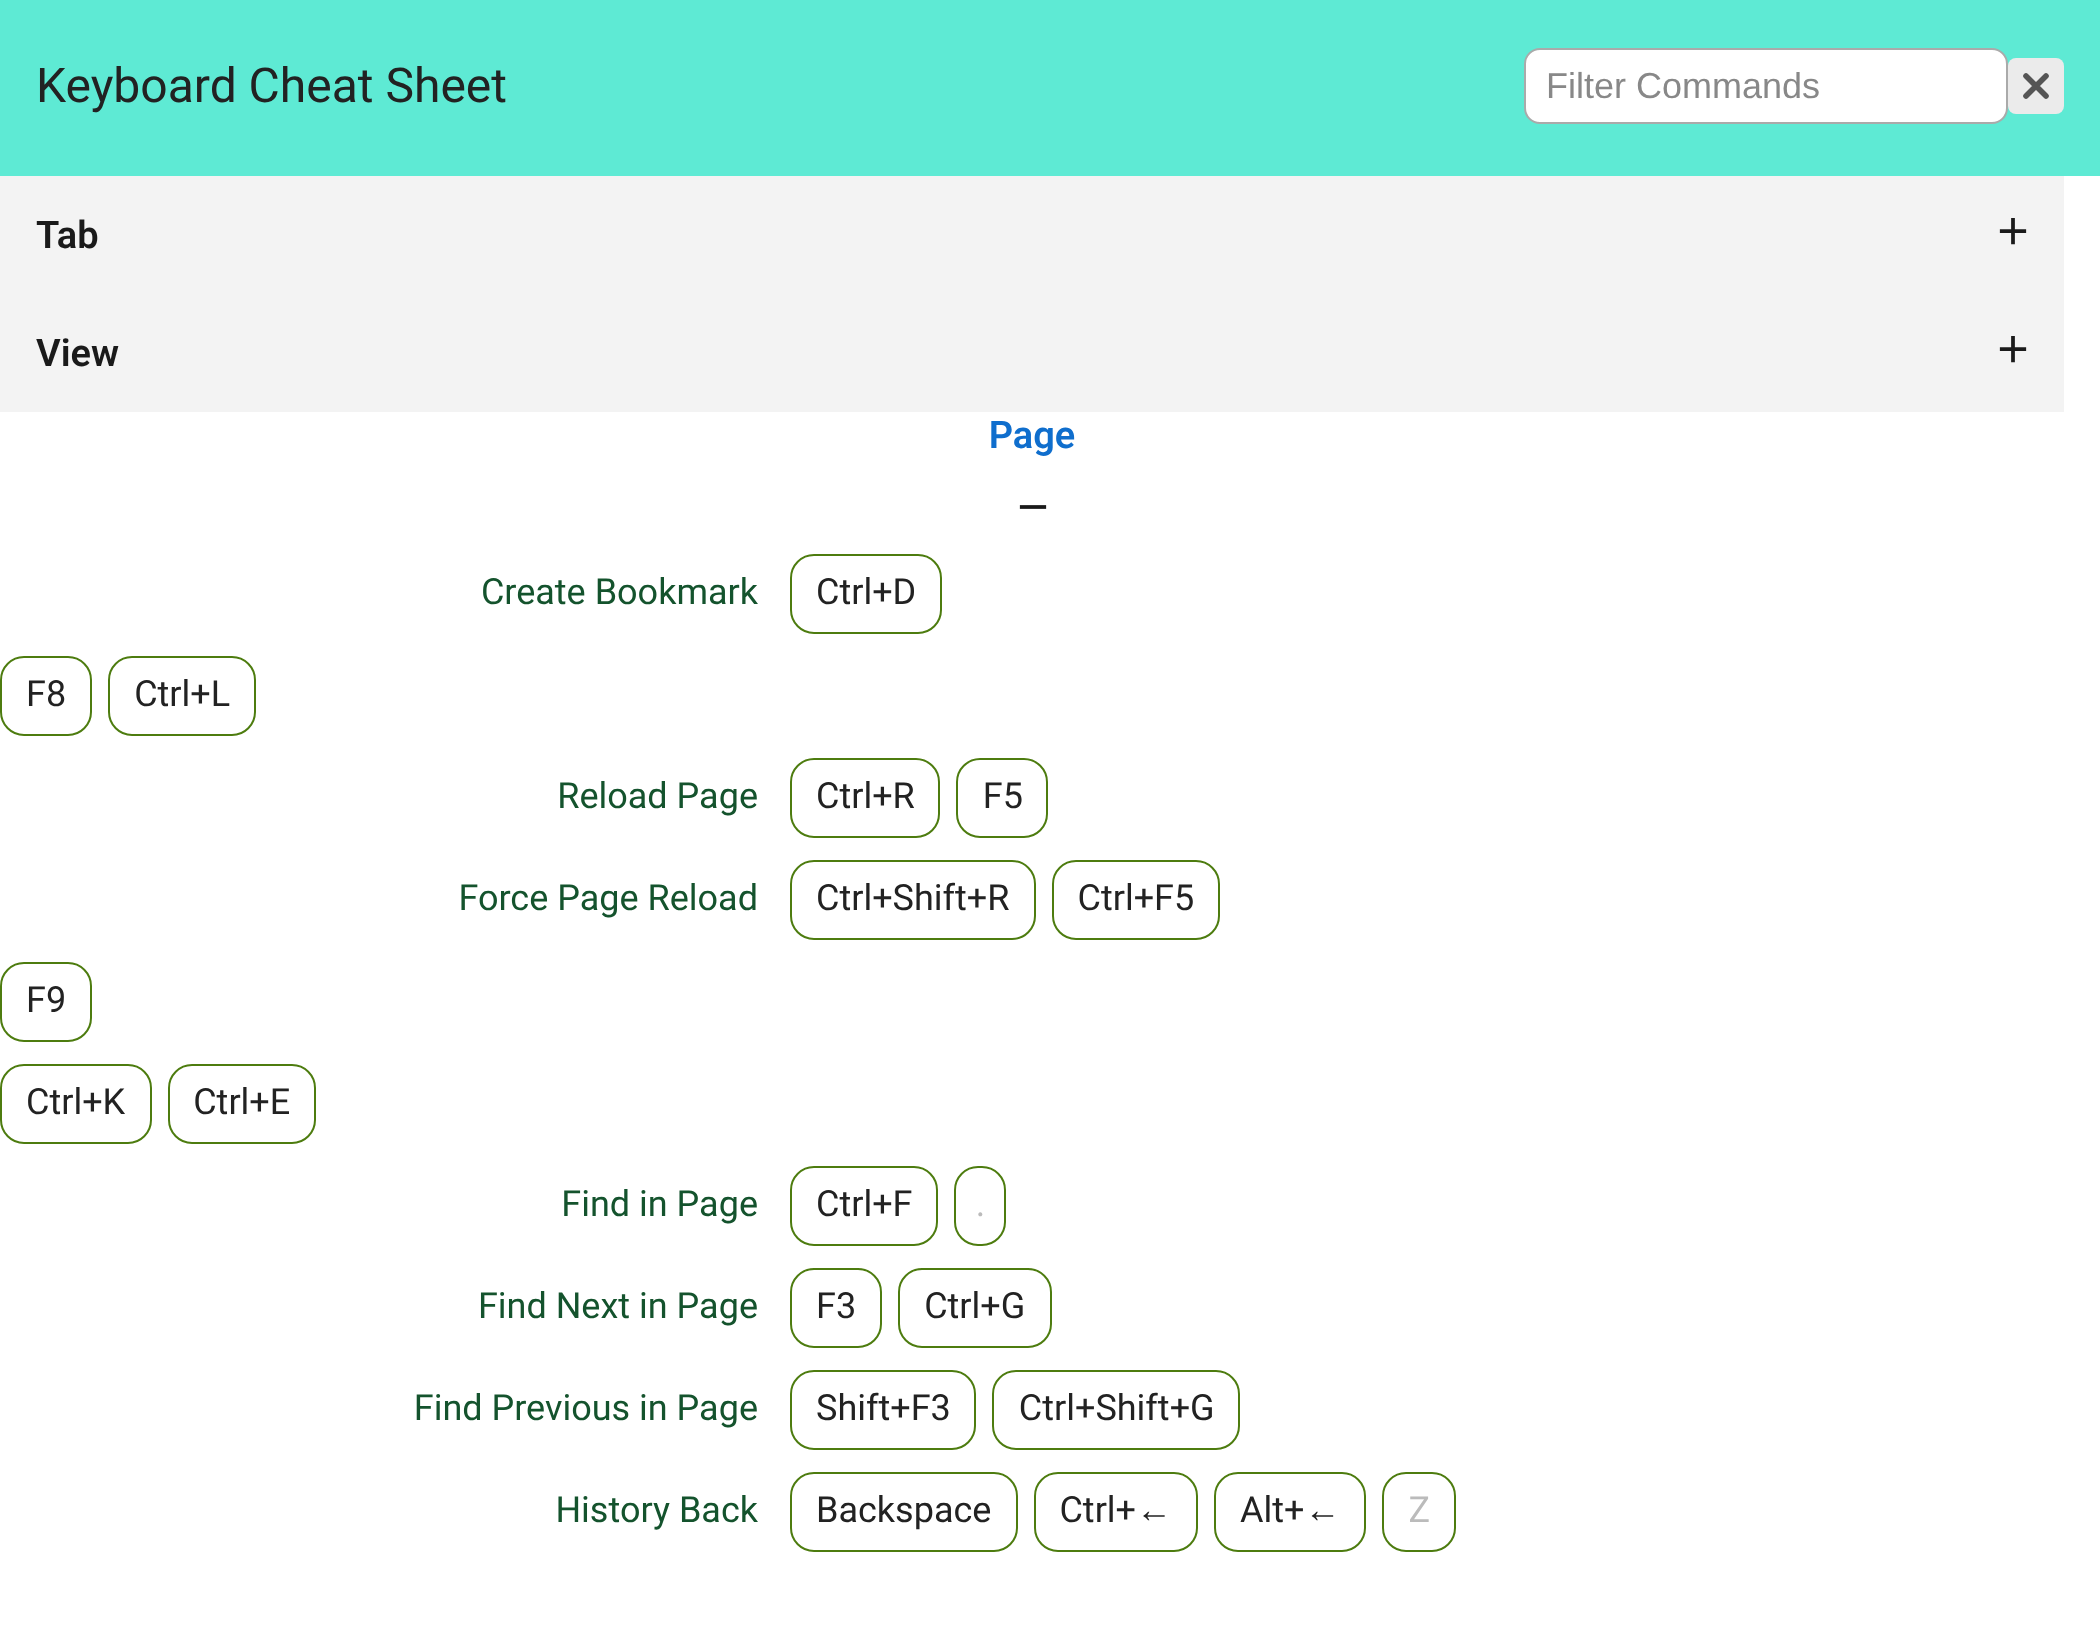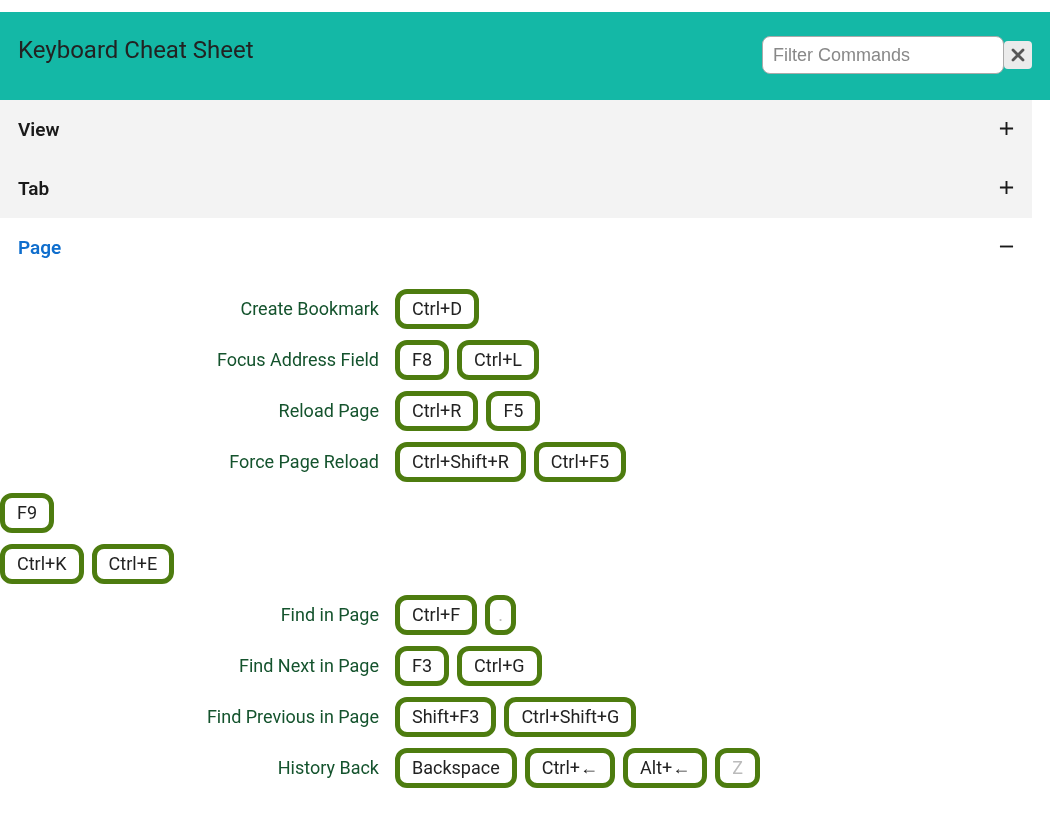--- a/index.html
+++ b/index.html
@@ -11,25 +11,24 @@
       font-family: -apple-system, BlinkMacSystemFont, "Segoe UI", Roboto, Helvetica, Arial, sans-serif;
       width: 1050px;
       height: 816px;
       overflow: hidden;
       background: #fff;
       display: flex;
       flex-direction: column;
     }
     .header {
       display: flex;
-      align-items: flex-start;
+      align-items: center;
       justify-content: space-between;
       padding: 24px 18px 26px 18px;
-      background: #14b8a6;
-      margin-top: 12px;
+      background: #5eead4;
     }
     .title {
       font-size: 24px;
       font-weight: 400;
       color: #222;
     }
     .header-right {
       display: flex;
       align-items: center;
     }
@@ -89,20 +88,21 @@
       display: flex;
       align-items: center;
       justify-content: space-between;
       padding: 0 18px;
       height: 59px;
       background: #f3f3f3;
       cursor: pointer;
     }
     .section-header.expanded {
       background: #fff;
+      flex-direction: column;
     }
     .section-title {
       font-size: 19px;
       font-weight: 600;
       color: #1a1a1a;
     }
     .section-header.expanded .section-title {
       color: #0f6ecd;
     }
     .toggle-icon {
@@ -138,21 +138,21 @@
     .kbd {
       display: inline-flex;
       align-items: center;
       justify-content: center;
       min-width: 30px;
       height: 40px;
       padding: 0 12px;
       font-size: 18px;
       color: #222;
       background: #fff;
-      border: 5px solid #4d7c0f;
+      border: 1px solid #4d7c0f;
       border-radius: 12px;
       white-space: nowrap;
     }
     .kbd.dim {
       color: #bbb;
     }
     .kbd.small {
       min-width: 26px;
       padding: 0 8px;
     }
@@ -167,46 +167,45 @@
     <button class="close-btn">
       <svg viewBox="0 0 16 16" fill="none" stroke="currentColor" stroke-width="2.8" stroke-linecap="round">
         <path d="M3 3 L13 13 M13 3 L3 13"></path>
       </svg>
     </button>
   </div>
 </div>
 
 <div class="scroll-container" id="scroll-container">
     <div class="section-header">
-      <div class="section-title">View</div>
+      <div class="section-title">Tab</div>
       <div class="toggle-icon"><svg viewBox="0 0 16 16" width="15" height="15">
           <path d="M7 1h2v14H7z M1 7h14v2H1z" fill="#1a1a1a"></path>
         </svg></div>
     </div>
     <div class="section-header">
-      <div class="section-title">Tab</div>
+      <div class="section-title">View</div>
       <div class="toggle-icon"><svg viewBox="0 0 16 16" width="15" height="15">
           <path d="M7 1h2v14H7z M1 7h14v2H1z" fill="#1a1a1a"></path>
         </svg></div>
     </div>
     <div class="section-header expanded">
       <div class="section-title">Page</div>
       <div class="toggle-icon"><svg viewBox="0 0 16 16" width="15" height="15">
           <path d="M1 7h14v2H1z" fill="#1a1a1a"></path>
         </svg></div>
     </div>
     <div class="section-body">
       <div class="row">
         <div class="row-label">Create Bookmark</div>
         <div class="row-keys">
           <span class="kbd">Ctrl+D</span>
         </div>
       </div>
       <div class="row">
-        <div class="row-label">Focus Address Field</div>
         <div class="row-keys">
           <span class="kbd">F8</span>
           <span class="kbd">Ctrl+L</span>
         </div>
       </div>
       <div class="row">
         <div class="row-label">Reload Page</div>
         <div class="row-keys">
           <span class="kbd">Ctrl+R</span>
           <span class="kbd">F5</span>

